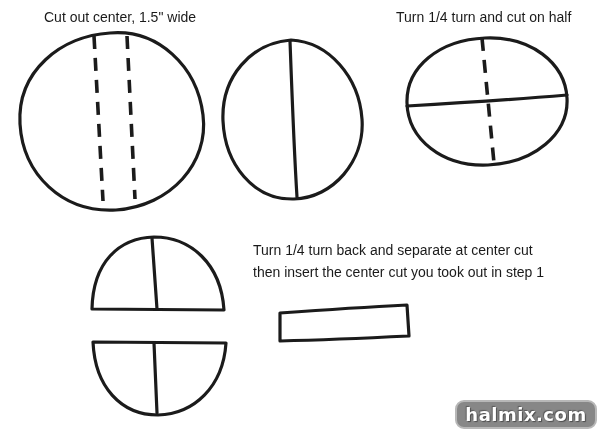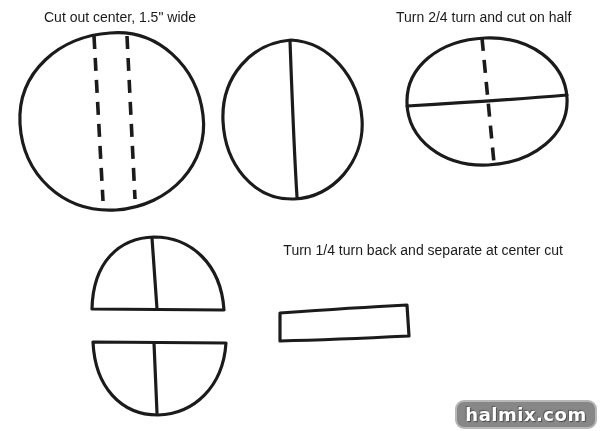--- a/index.html
+++ b/index.html
@@ -44,27 +44,26 @@
   .ink-dashed {
     fill: none;
     stroke: #1b1b1b;
     stroke-width: 3.6;
     stroke-linecap: butt;
     stroke-dasharray: 13 9;
   }
 
   .instructions {
     position: absolute;
-    left: 243px;
+    left: 253px;
     top: 239px;
     width: 320px;
     font-size: 14px;
     line-height: 22px;
     color: #1a1a1a;
-    text-align: right;
   }
 
   .watermark {
     position: absolute;
     left: 455px;
     top: 400px;
     width: 142px;
     height: 29px;
     box-sizing: border-box;
     background: #878787;
@@ -80,21 +79,21 @@
     text-shadow: 1px 1px 1px #4d4d4d, -1px -1px 1px #5a5a5a;
     letter-spacing: 0.5px;
   }
 </style>
 </head>
 <body>
 
 <div class="canvas">
 
   <div class="step-label label-1">Cut out center, 1.5" wide</div>
-  <div class="step-label label-3">Turn 2/4 turn and cut on half</div>
+  <div class="step-label label-3">Turn 1/4 turn and cut on half</div>
 
   <svg class="drawing-svg" viewBox="0 0 600 431" aria-hidden="true">
 
     <g>
       <path class="ink" d="M 110,33
                C 158,29 197,66 203,115
                C 209,163 171,206 116,210
                C 62,213 23,174 20,124
                C 17,71 61,36 110,33 Z"></path>
       <path class="ink-dashed" d="M 94,36 L 103,201"></path>
@@ -139,17 +138,18 @@
     <g>
       <path class="ink" d="M 280,313
                C 322,310 368,307 407,305
                L 409,336
                C 368,338 320,340 280,341 Z"></path>
     </g>
   </svg>
 
   <div class="instructions">
     <div>Turn 1/4 turn back and separate at center cut</div>
+    <div>then insert the center cut you took out in step 1</div>
   </div>
 
   <div class="watermark">halmix.com</div>
 
 </div>
 
 </body></html>

